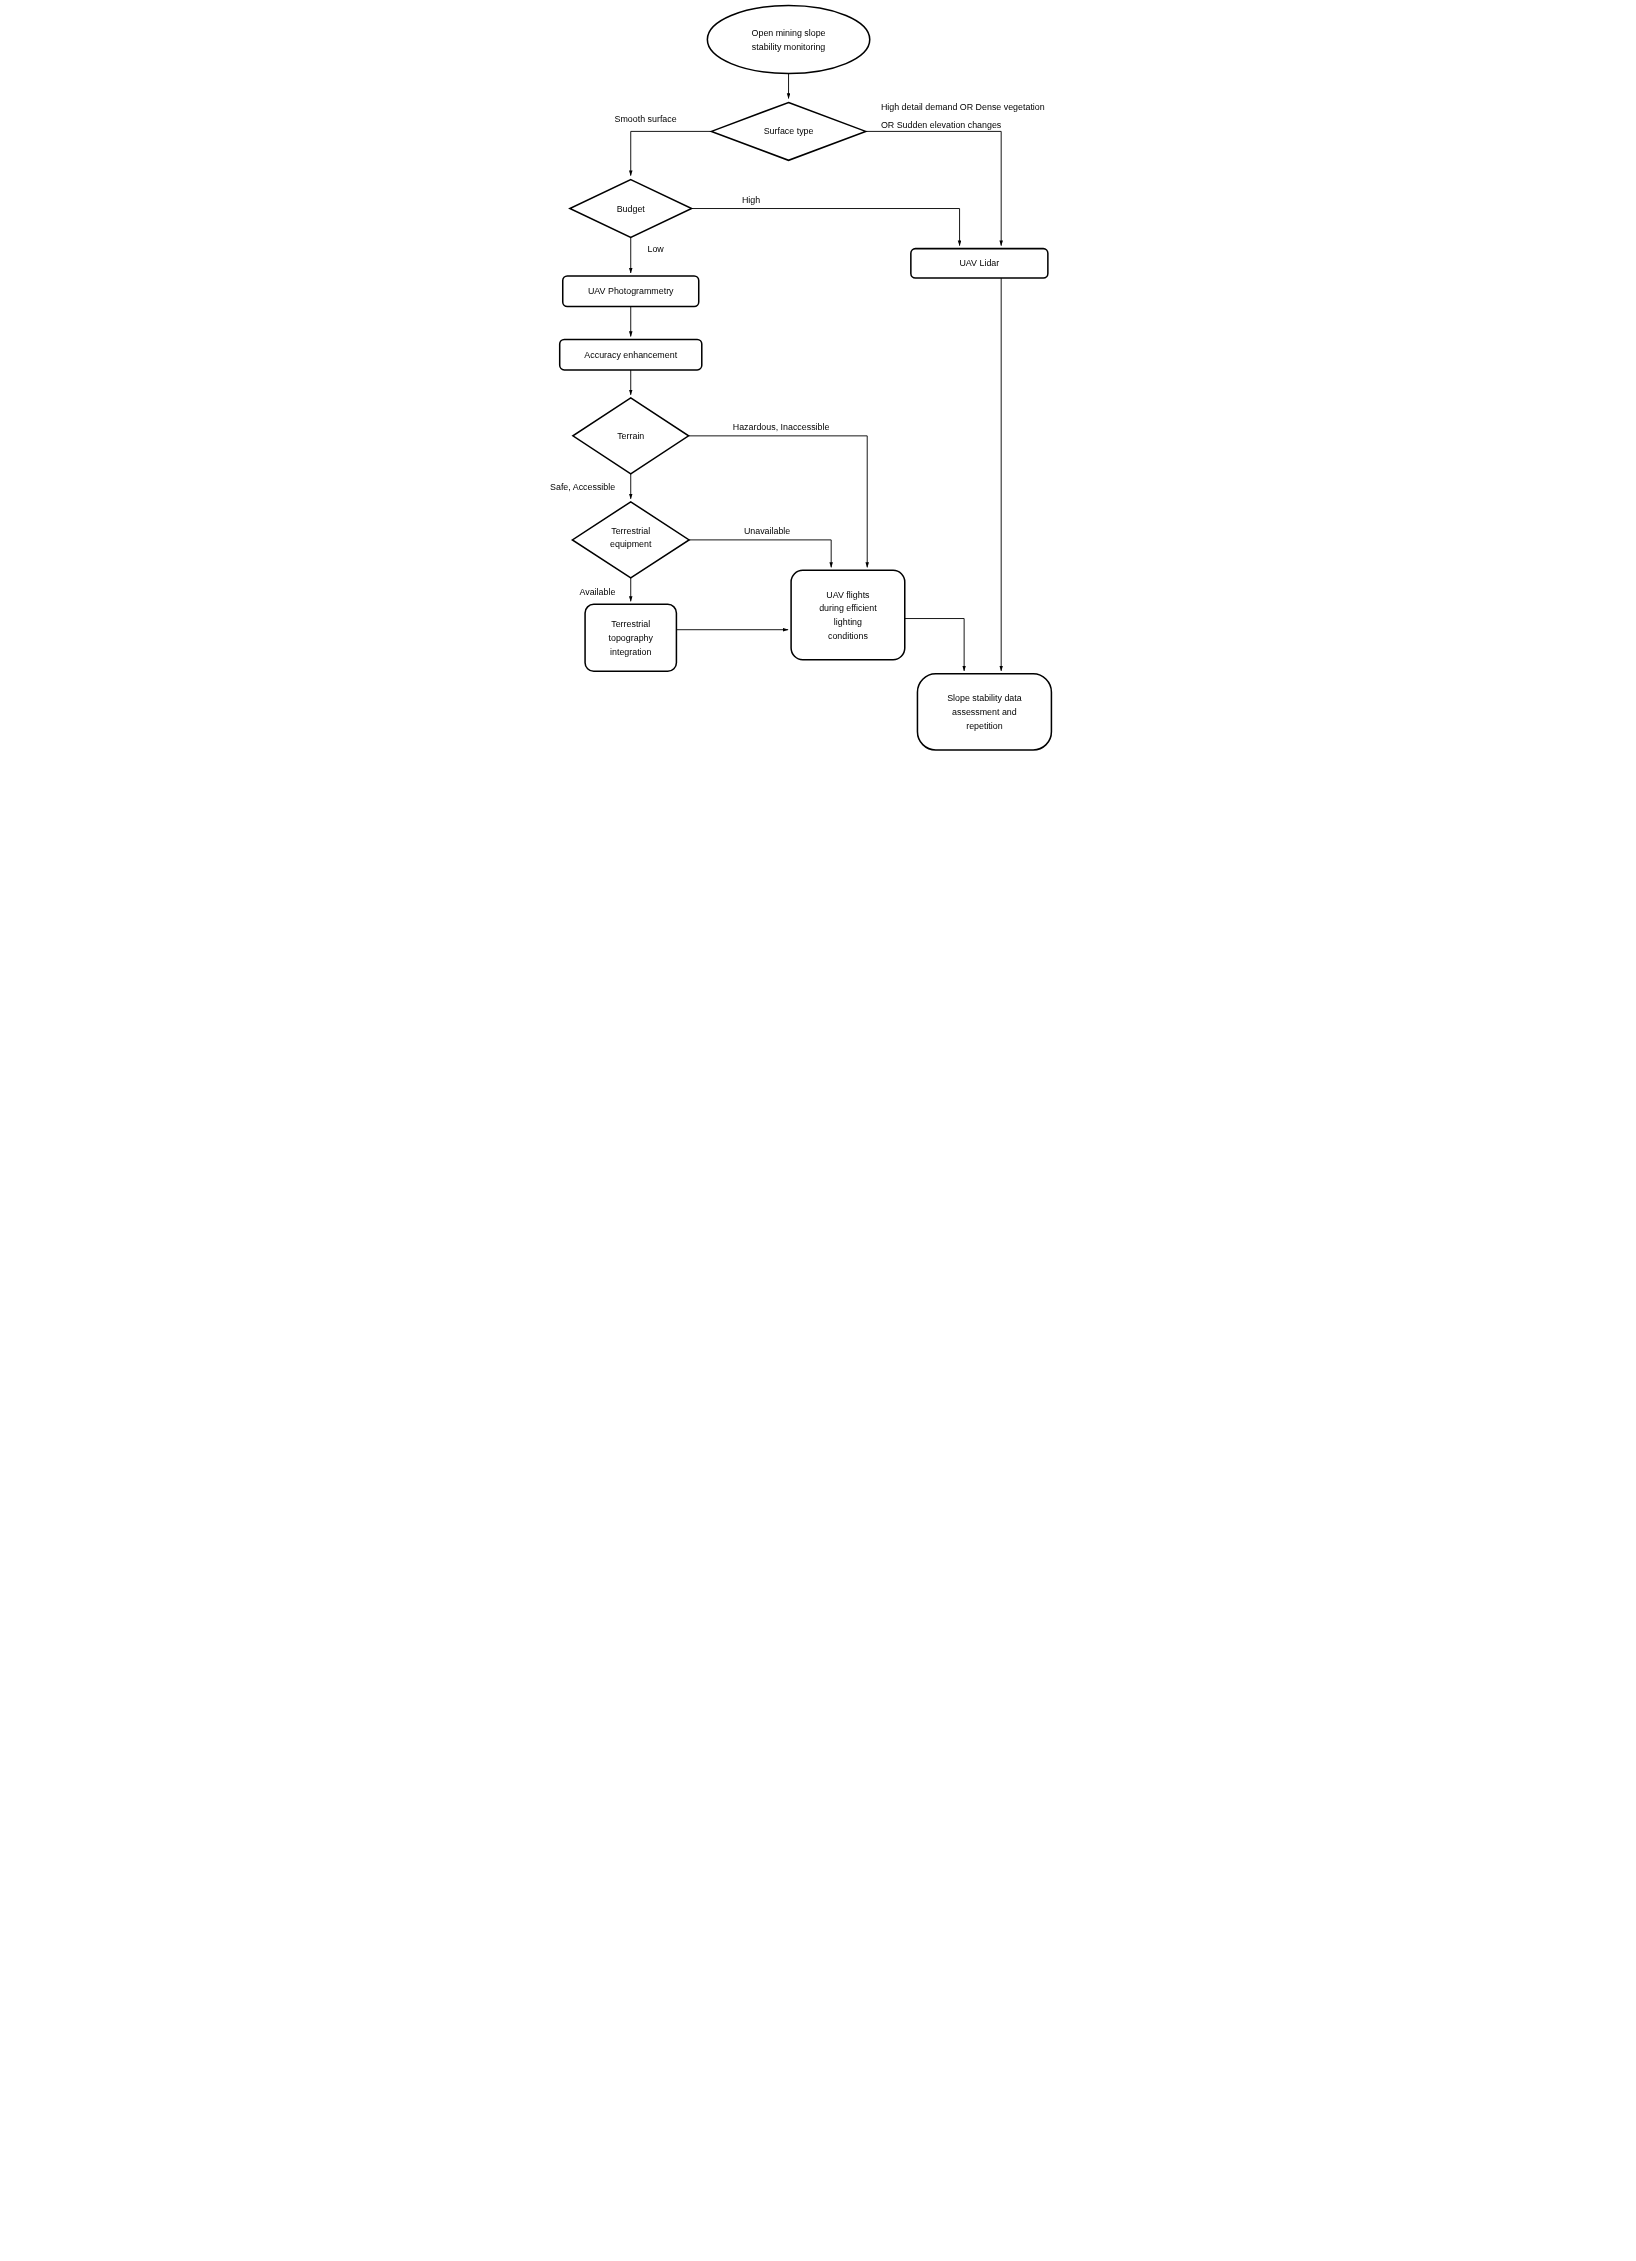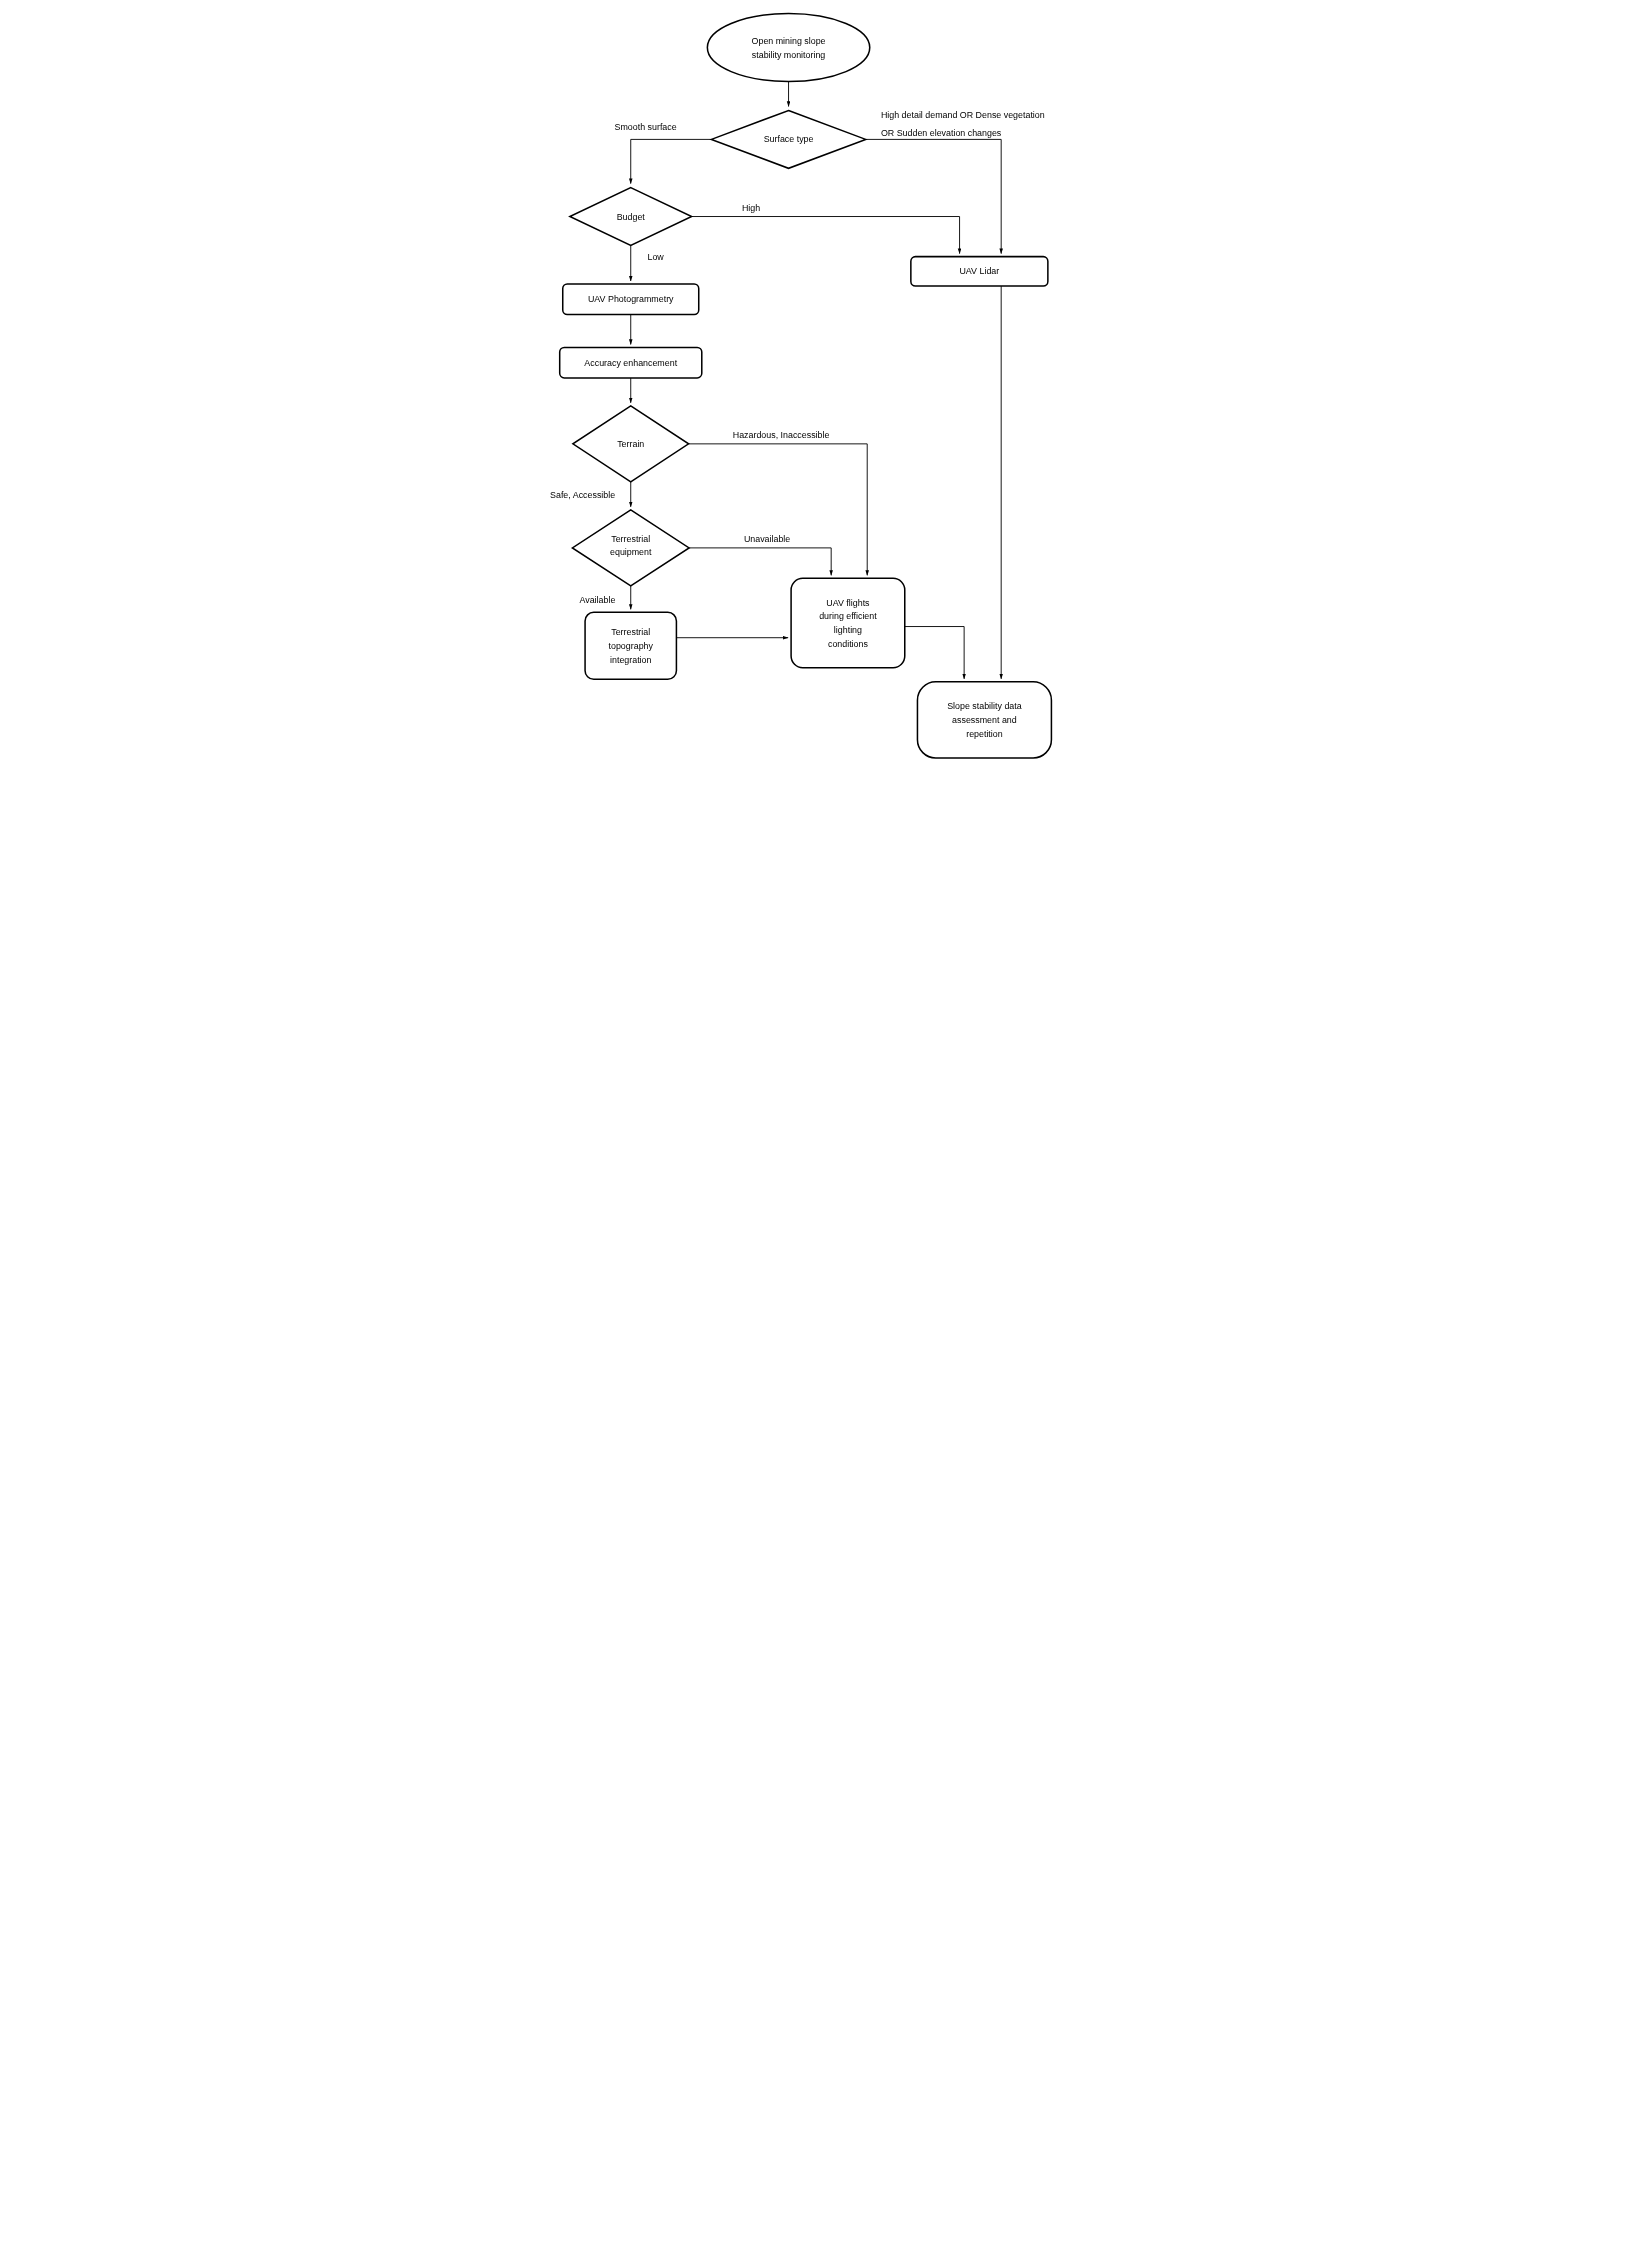--- a/index.html
+++ b/index.html
@@ -5,21 +5,21 @@
   html, body {
     margin: 0;
     padding: 0;
     background: #ffffff;
   }
   body {
     font-family: "Liberation Sans", sans-serif;
   }
   .diagram-wrap {
     width: 545px;
-    margin: 8px auto;
+    margin: 0 auto;
     background: #ffffff;
   }
   svg {
     display: block;
     background: #ffffff;
   }
   .node-shape {
     fill: #ffffff;
     stroke: #000000;
     stroke-width: 3;

